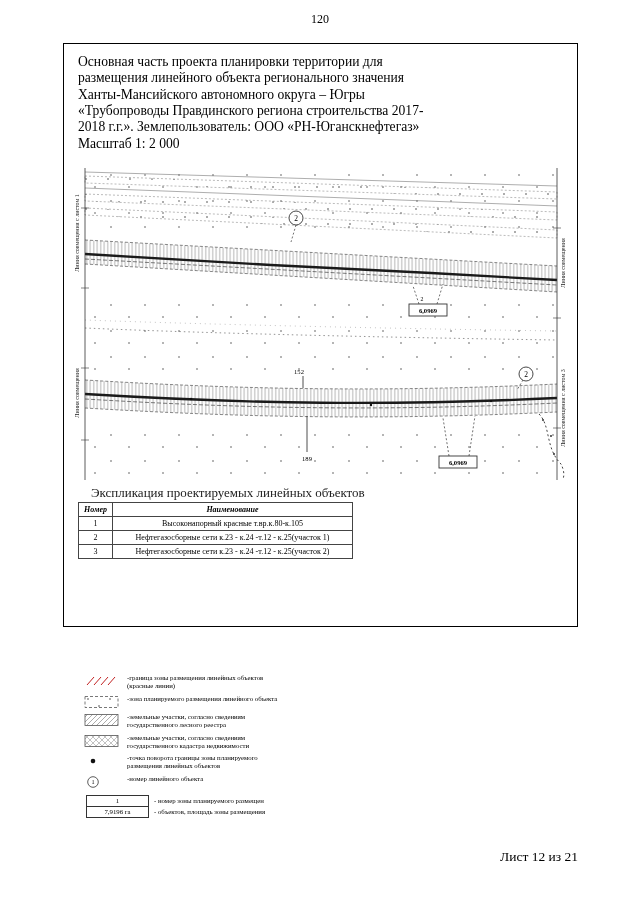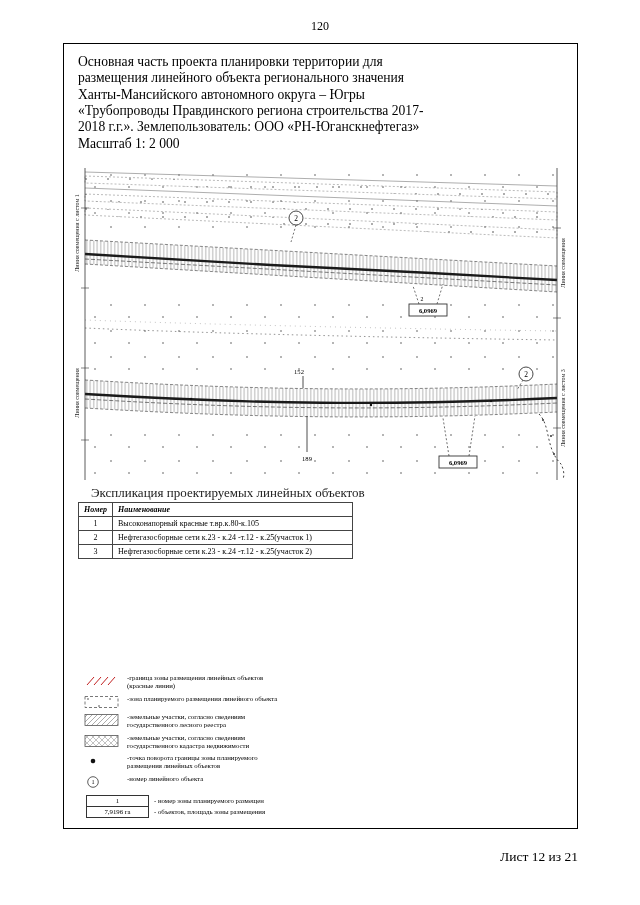--- a/index.html
+++ b/index.html
@@ -1,30 +1,30 @@
 <!DOCTYPE html>
 <html><head>
 <meta charset="utf-8">
 <style>
   * { margin:0; padding:0; box-sizing:border-box; }
   html,body { width:640px; height:905px; background:#ffffff; }
   body { position:relative; font-family:"Liberation Serif", serif; color:#000; overflow:hidden; }
 
-  .page-number { position:absolute; top:19px; left:0; width:640px; text-align:center; font-size:12px; }
-
-  .frame { position:absolute; left:63px; top:43px; width:515px; height:786px; border:1.5px solid #000; background:#fff; }
+  .page-number { position:absolute; top:12px; left:0; width:640px; text-align:center; font-size:12px; }
+
+  .frame { position:absolute; left:63px; top:43px; width:515px; height:584px; border:1.5px solid #000; background:#fff; }
 
   .doc-title { position:absolute; left:14px; top:10px; width:460px; font-size:13.6px; line-height:1.2; white-space:pre-line; }
 
   .map-wrap { position:absolute; left:7px; top:124px; width:500px; height:312px; }
 
   .map-caption { position:absolute; left:20px; top:441px; font-size:13px; color:#222;margin-left:7px; }
 
   .obj-table { position:absolute; left:14px; top:458px; border-collapse:collapse; font-size:8px; background:#fff; }
-  .obj-table th, .obj-table td { border:0.8px solid #444; padding:2px 5px; text-align:left; vertical-align:top; }
+  .obj-table th, .obj-table td { border:0.8px solid #444; padding:2px 5px; text-align:center; vertical-align:top; }
   .obj-table th { font-weight:bold;font-style:italic; }
   .obj-table .num { text-align:center; width:28px; }
   .obj-table .name { width:240px; }
 
   .legend { position:absolute; left:20px; top:630px; width:285px; font-size:6.8px; line-height:1.18; }
   .legend-title { font-size:7.6px; letter-spacing:0.4px; color:#4a5568; margin-bottom:7px; }
   .legend-item { display:flex; gap:7px; margin-bottom:4.5px; align-items:flex-start; }
   .legend-item .sym { flex:0 0 36px; height:14px; }
   .legend-item .ltext { width:160px; }
 

